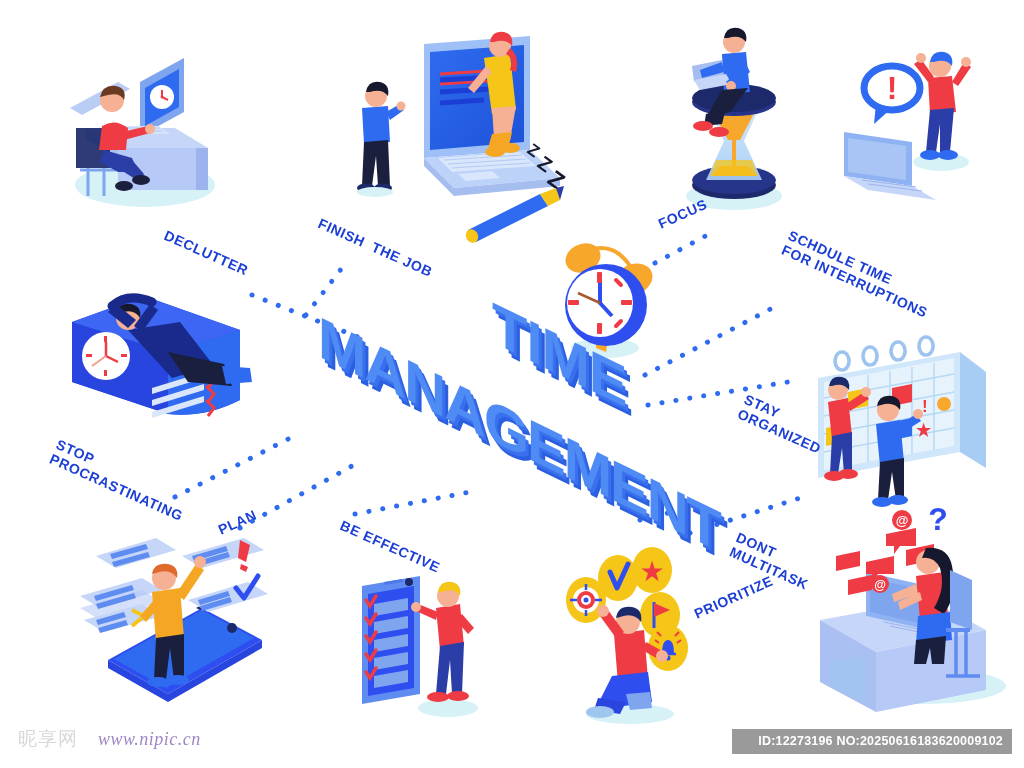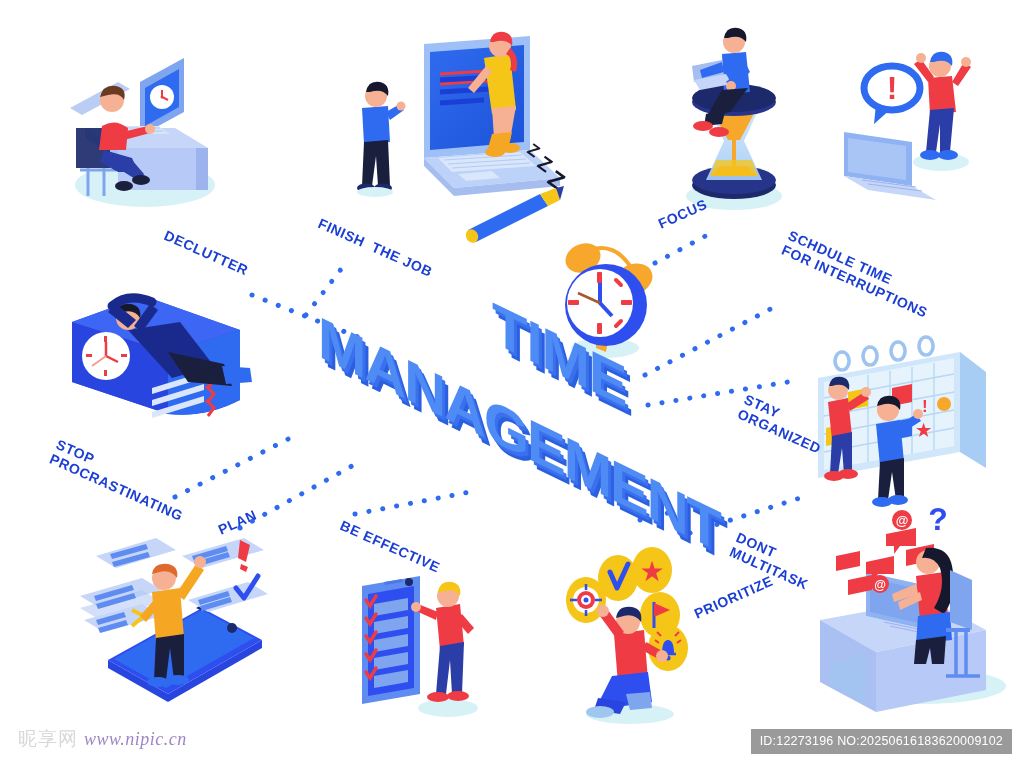--- a/index.html
+++ b/index.html
@@ -33,21 +33,21 @@
     line-height: 1.12;
     text-transform: uppercase;
     user-select: none;
   }
   .footer-watermark {
     position: absolute;
     left: 18px;
     bottom: 16px;
     display: flex;
     align-items: center;
-    gap: 6px;
+    gap: 20px;
     opacity: 0.55;
     margin-top: 36px;
   }
   .wm-cn {
     font-family: "DejaVu Sans", sans-serif;
     font-size: 19px;
     color: #b9b9b9;
     letter-spacing: 1px;
   }
   .wm-url {
@@ -58,23 +58,24 @@
     letter-spacing: 0.5px;
   }
   .footer-id {
     position: absolute;
     right: 12px;
     bottom: 14px;
     background: #9a9a9a;
     color: #ffffff;
     font-family: "Liberation Sans", sans-serif;
     font-size: 12.5px;
-    padding: 5px 9px 6px 9px;
+    padding: 5px 9px 6px 26px;
     letter-spacing: 0.2px;
     white-space: nowrap;
+    font-weight: bold;
   }
 </style>
 </head>
 <body>
 
 <div id="stage">
 
   <svg id="scene" viewBox="0 0 1024 768">
     <defs>
       <linearGradient id="gScreen" x1="0" y1="0" x2="1" y2="1">

